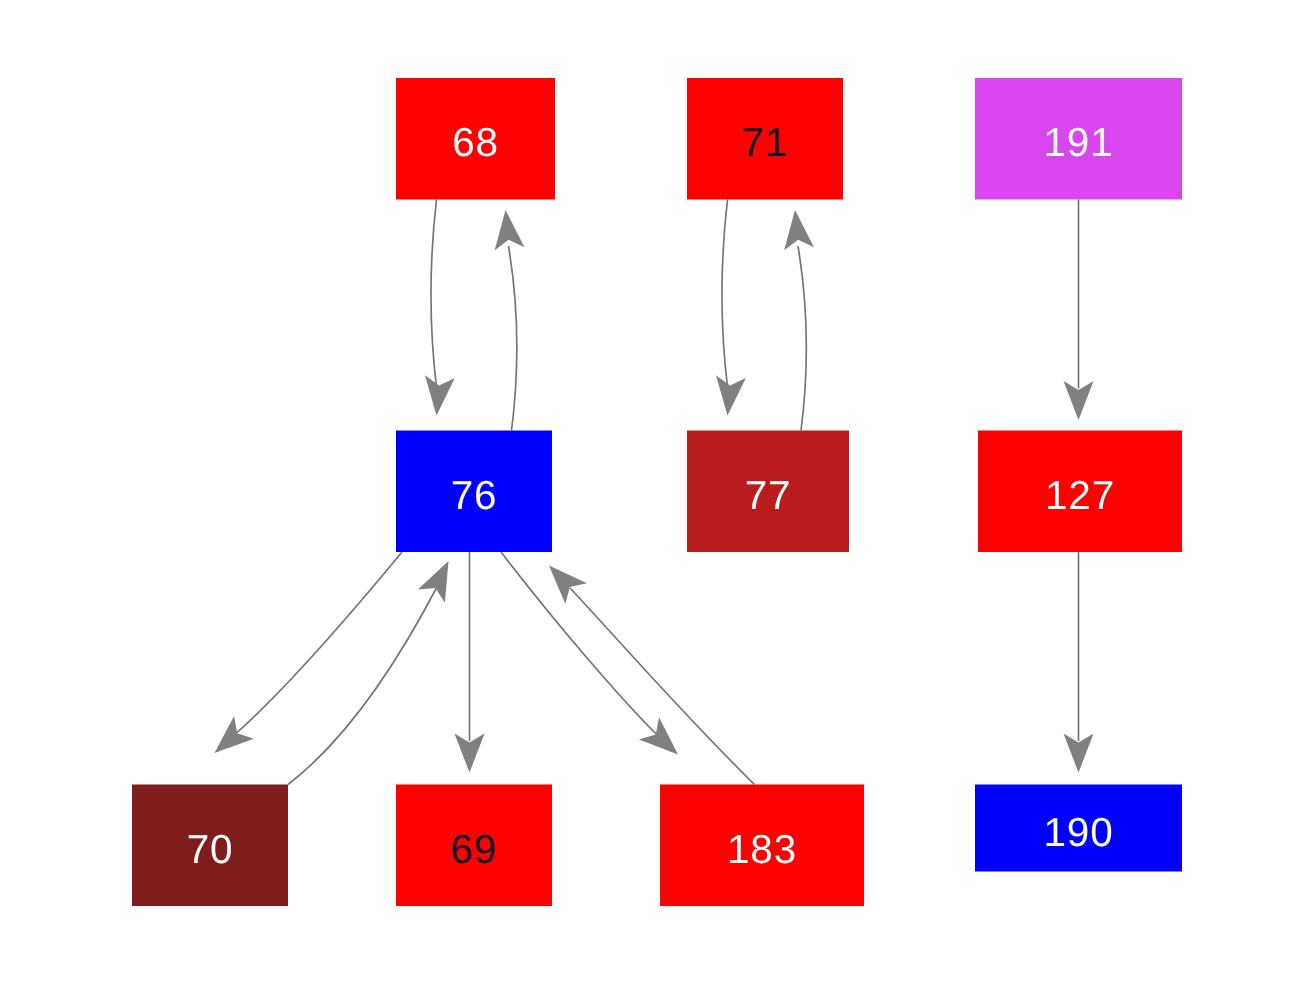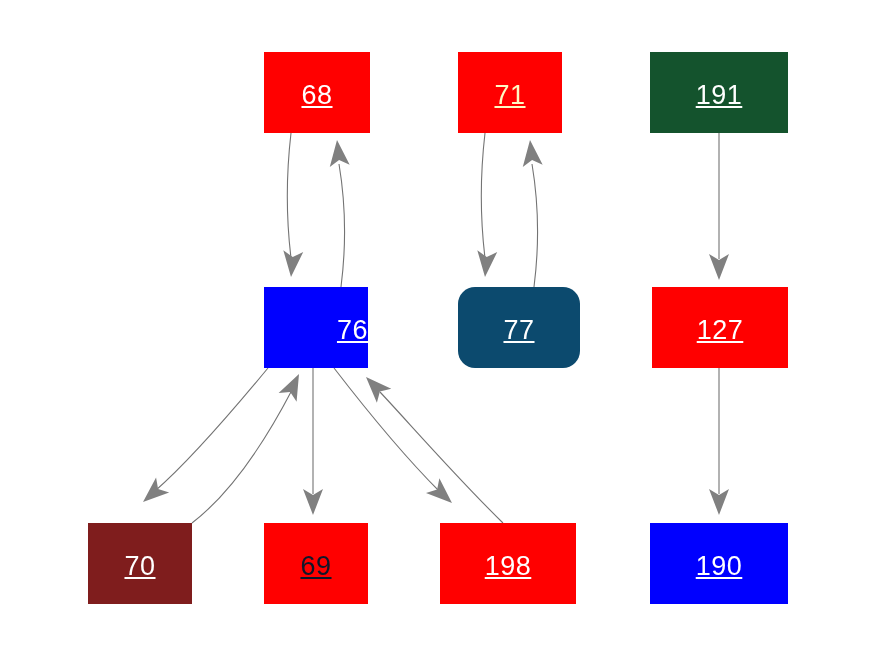--- a/index.html
+++ b/index.html
@@ -45,21 +45,20 @@
     font-size: 27px;
     font-family: "Liberation Sans", "DejaVu Sans", sans-serif;
     font-weight: 400;
     line-height: 1;
     letter-spacing: 0.5px;
     user-select: none;
   }
   .node-label {
     position: relative;
     top: 3px;
-    text-decoration: underline;
   }
 </style>
 </head>
 <body>
 
 <div id="canvas" style="width: 875px; height: 656px; background: rgb(255, 255, 255);">
 
   <svg id="edge-layer" viewBox="0 0 875 656" width="875" height="656" xmlns="http://www.w3.org/2000/svg">
       <g>
         <path class="edge-path" d="M 291,133 C 285,185 287,225 291,258" stroke="#737373"></path>
@@ -105,41 +104,41 @@
         <path class="edge-path" d="M 503,523 C 457,478 410,424 380,392" stroke="#737373"></path>
         <path d="M 0,0 L -26,-10 L -20,0 L -26,10 Z" class="arrow-head" fill="#808080" transform="translate(366,377) rotate(-134)"></path>
       </g>
     </svg>
 
   <div id="node-layer">
       <div class="node" style="left: 264px; top: 52px; width: 106px; height: 81px; background: rgb(255, 0, 0);">
         <span class="node-label" style="color: rgb(255, 255, 255);">68</span>
       </div>
       <div class="node" style="left: 458px; top: 52px; width: 104px; height: 81px; background: rgb(255, 0, 0);">
-        <span class="node-label" style="color: #fef9c3;">71</span>
+        <span class="node-label" style="color: #0f172a;">71</span>
       </div>
-      <div class="node" style="left: 650px; top: 52px; width: 138px; height: 81px; background: #14532d;">
+      <div class="node" style="left: 650px; top: 52px; width: 138px; height: 81px; background: #d946ef;">
         <span class="node-label" style="color: rgb(255, 255, 255);">191</span>
       </div>
-      <div class="node" style="left: 264px; top: 287px; width: 104px; height: 81px; background: rgb(0, 0, 255); justify-content: flex-end;">
+      <div class="node" style="left: 264px; top: 287px; width: 104px; height: 81px; background: rgb(0, 0, 255);">
         <span class="node-label" style="color: rgb(255, 255, 255);">76</span>
       </div>
-      <div class="node" style="left: 458px; top: 287px; width: 122px; height: 81px; background: #0c4a6e; border-radius: 17px;">
+      <div class="node" style="left: 458px; top: 287px; width: 108px; height: 81px; background: #b91c1c;">
         <span class="node-label" style="color: rgb(255, 255, 255);">77</span>
       </div>
       <div class="node" style="left: 652px; top: 287px; width: 136px; height: 81px; background: rgb(255, 0, 0); align-items: center;">
         <span class="node-label" style="color: rgb(255, 255, 255);">127</span>
       </div>
       <div class="node" style="left: 88px; top: 523px; width: 104px; height: 81px; background: #7f1d1d;">
         <span class="node-label" style="color: rgb(255, 255, 255);">70</span>
       </div>
       <div class="node" style="left: 264px; top: 523px; width: 104px; height: 81px; background: rgb(255, 0, 0);">
         <span class="node-label" style="color: #0f172a;">69</span>
       </div>
       <div class="node" style="left: 440px; top: 523px; width: 136px; height: 81px; background: rgb(255, 0, 0);">
-        <span class="node-label" style="color: rgb(255, 255, 255);">198</span>
+        <span class="node-label" style="color: rgb(255, 255, 255);">183</span>
       </div>
-      <div class="node" style="left: 650px; top: 523px; width: 138px; height: 81px; background: rgb(0, 0, 255);">
+      <div class="node" style="left: 650px; top: 523px; width: 138px; height: 58px; background: rgb(0, 0, 255);">
         <span class="node-label" style="color: rgb(255, 255, 255);">190</span>
       </div>
     </div>
 
 </div>
 
 </body></html>

